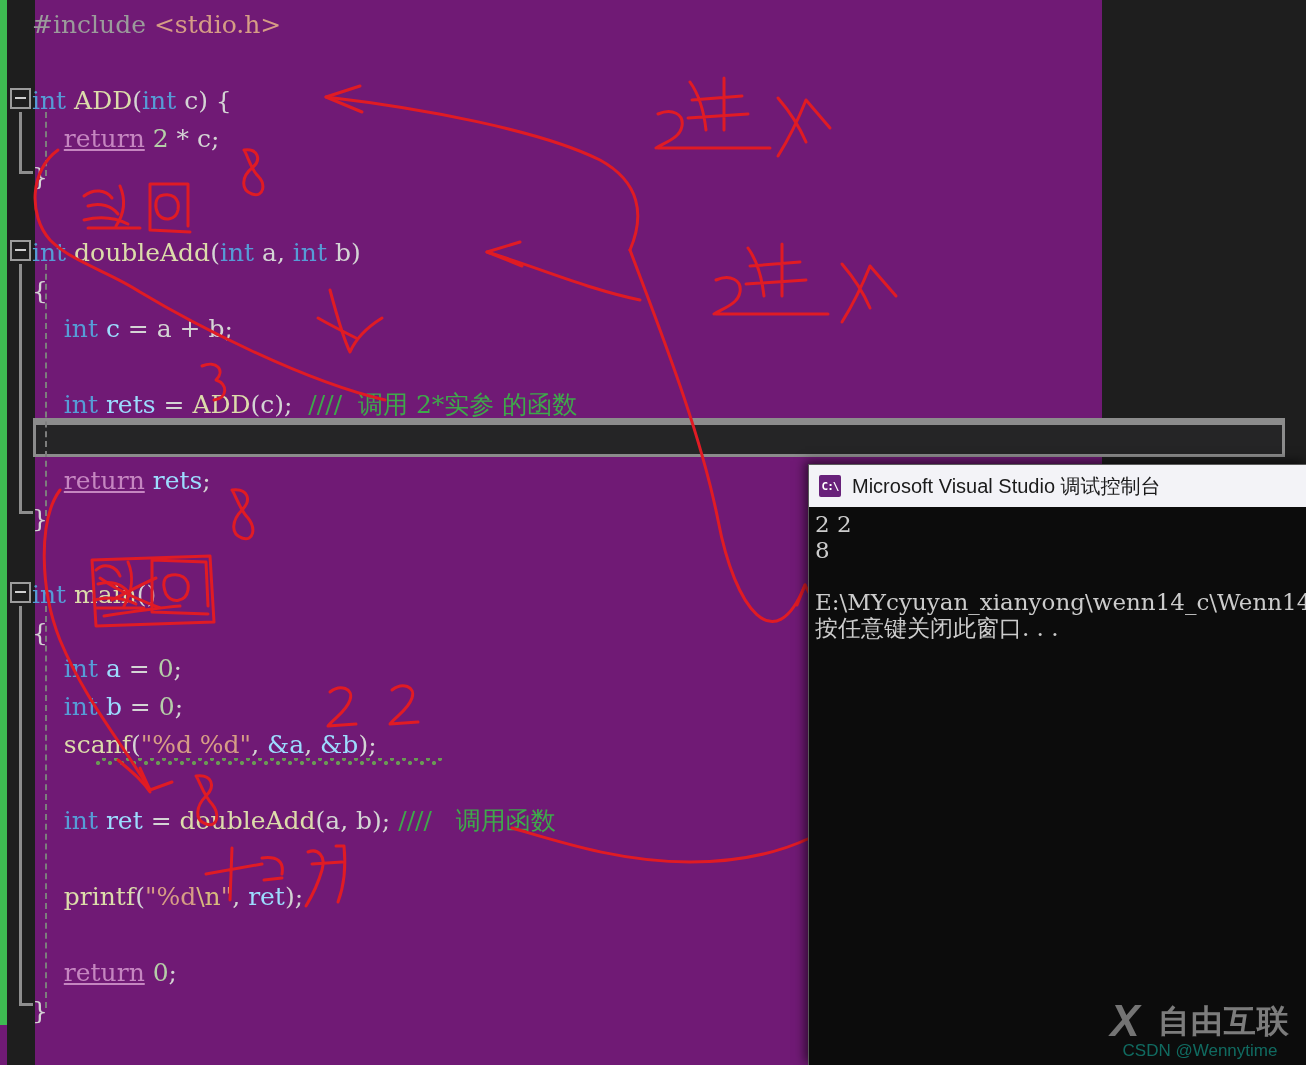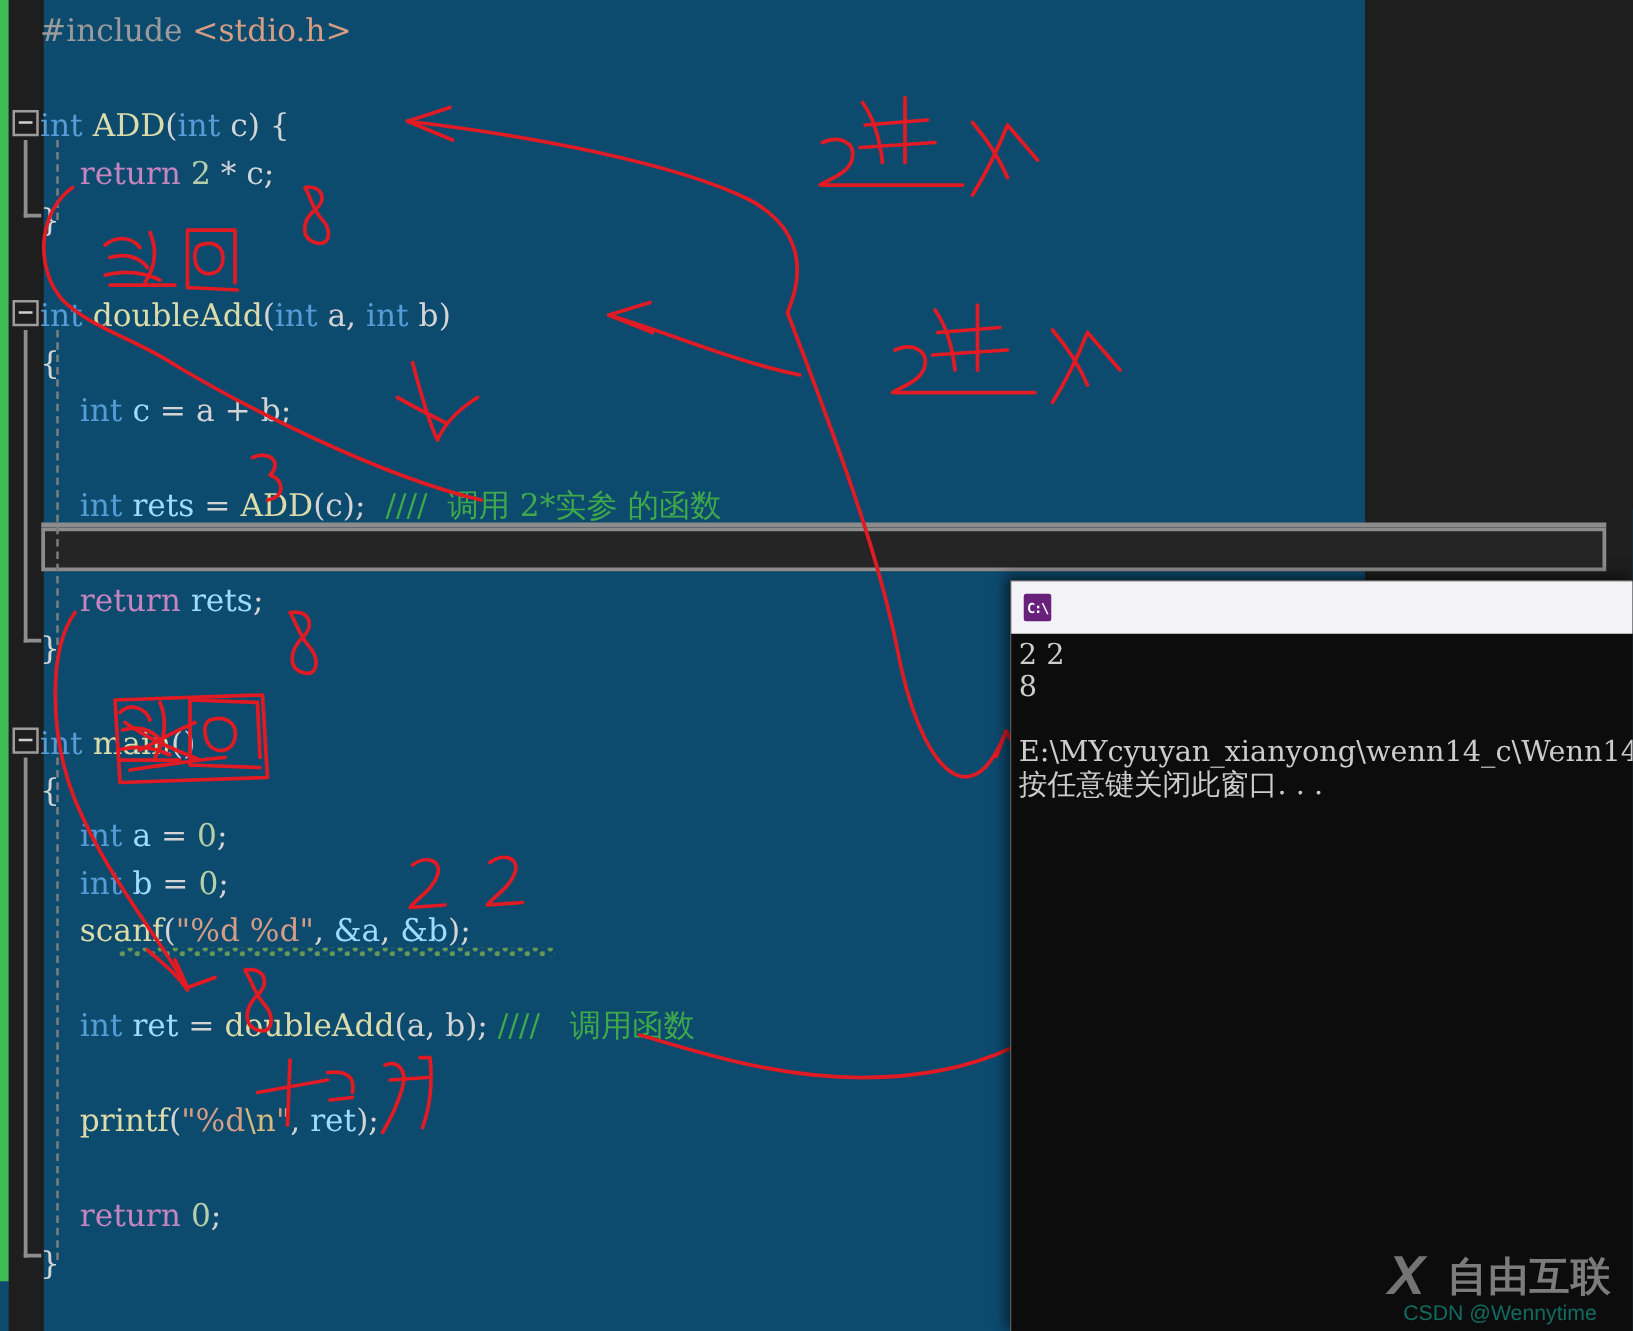--- a/index.html
+++ b/index.html
@@ -3,39 +3,40 @@
 <meta charset="utf-8">
 <style>
   html,body{margin:0;padding:0;background:#1e1e1e;}
   body{
     width:1306px;height:1065px;overflow:hidden;position:relative;
     font-family:"DejaVu Serif","Liberation Serif",serif;
   }
   
   #editor{
     position:absolute;left:0;top:0;width:1092px;height:1065px;
-    background:#0c4a6e;
+    background:#701a75;
+    padding-left:10px;
   }
   #change-bar{
     position:absolute;left:0;top:0;width:7px;height:1025px;background:#3ebb52;
   }
   #glyph-margin{
     position:absolute;left:7px;top:0;width:28px;height:1065px;background:#1e1e1e;
   }
   .code-layer{
     position:absolute;left:0;top:0;width:1306px;height:1065px;
     font-family:"DejaVu Serif","Liberation Serif",serif;
     font-size:25px;line-height:38px;white-space:pre;
     letter-spacing:0px;
   }
   .ln{position:absolute;left:32px;height:38px;}
   
   .k   {color:#569cd6;}              
   .fn  {color:#dcdcaa;}              
-  .ctl {color:#c586c0;}              
+  .ctl {color:#c586c0;text-decoration:underline;}              
   .num {color:#b5cea8;}              
   .id  {color:#9cdcfe;}              
   .pl  {color:#d4d4d4;}              
   .str {color:#d69d85;}              
   .esc {color:#d7ba7d;}              
   .cm  {color:#3fa84b;}              
   .pp  {color:#9b9b9b;}              
   .ppi {color:#d69d85;}              
 
   
@@ -198,20 +199,21 @@
 
     <path d="M92,560 L210,556 L214,622 L96,626 Z"></path>
 
     <path d="M100,578 C120,592 140,600 160,608 M112,600 C128,592 142,584 156,578 M104,616 C130,612 156,608 180,606"></path>
   </g>
 </svg>
 
 <div id="console">
   <div id="console-title">
     <div id="console-icon">C:\</div>
+    <span>Microsoft Visual Studio 调试控制台</span>
   </div>
   <div id="console-body">2 2
 8
 
 E:\MYcyuyan_xianyong\wenn14_c\Wenn14_c\x64
 按任意键关闭此窗口. . .</div>
 </div>
 
 <div id="watermark">
   <div id="wm-row">

